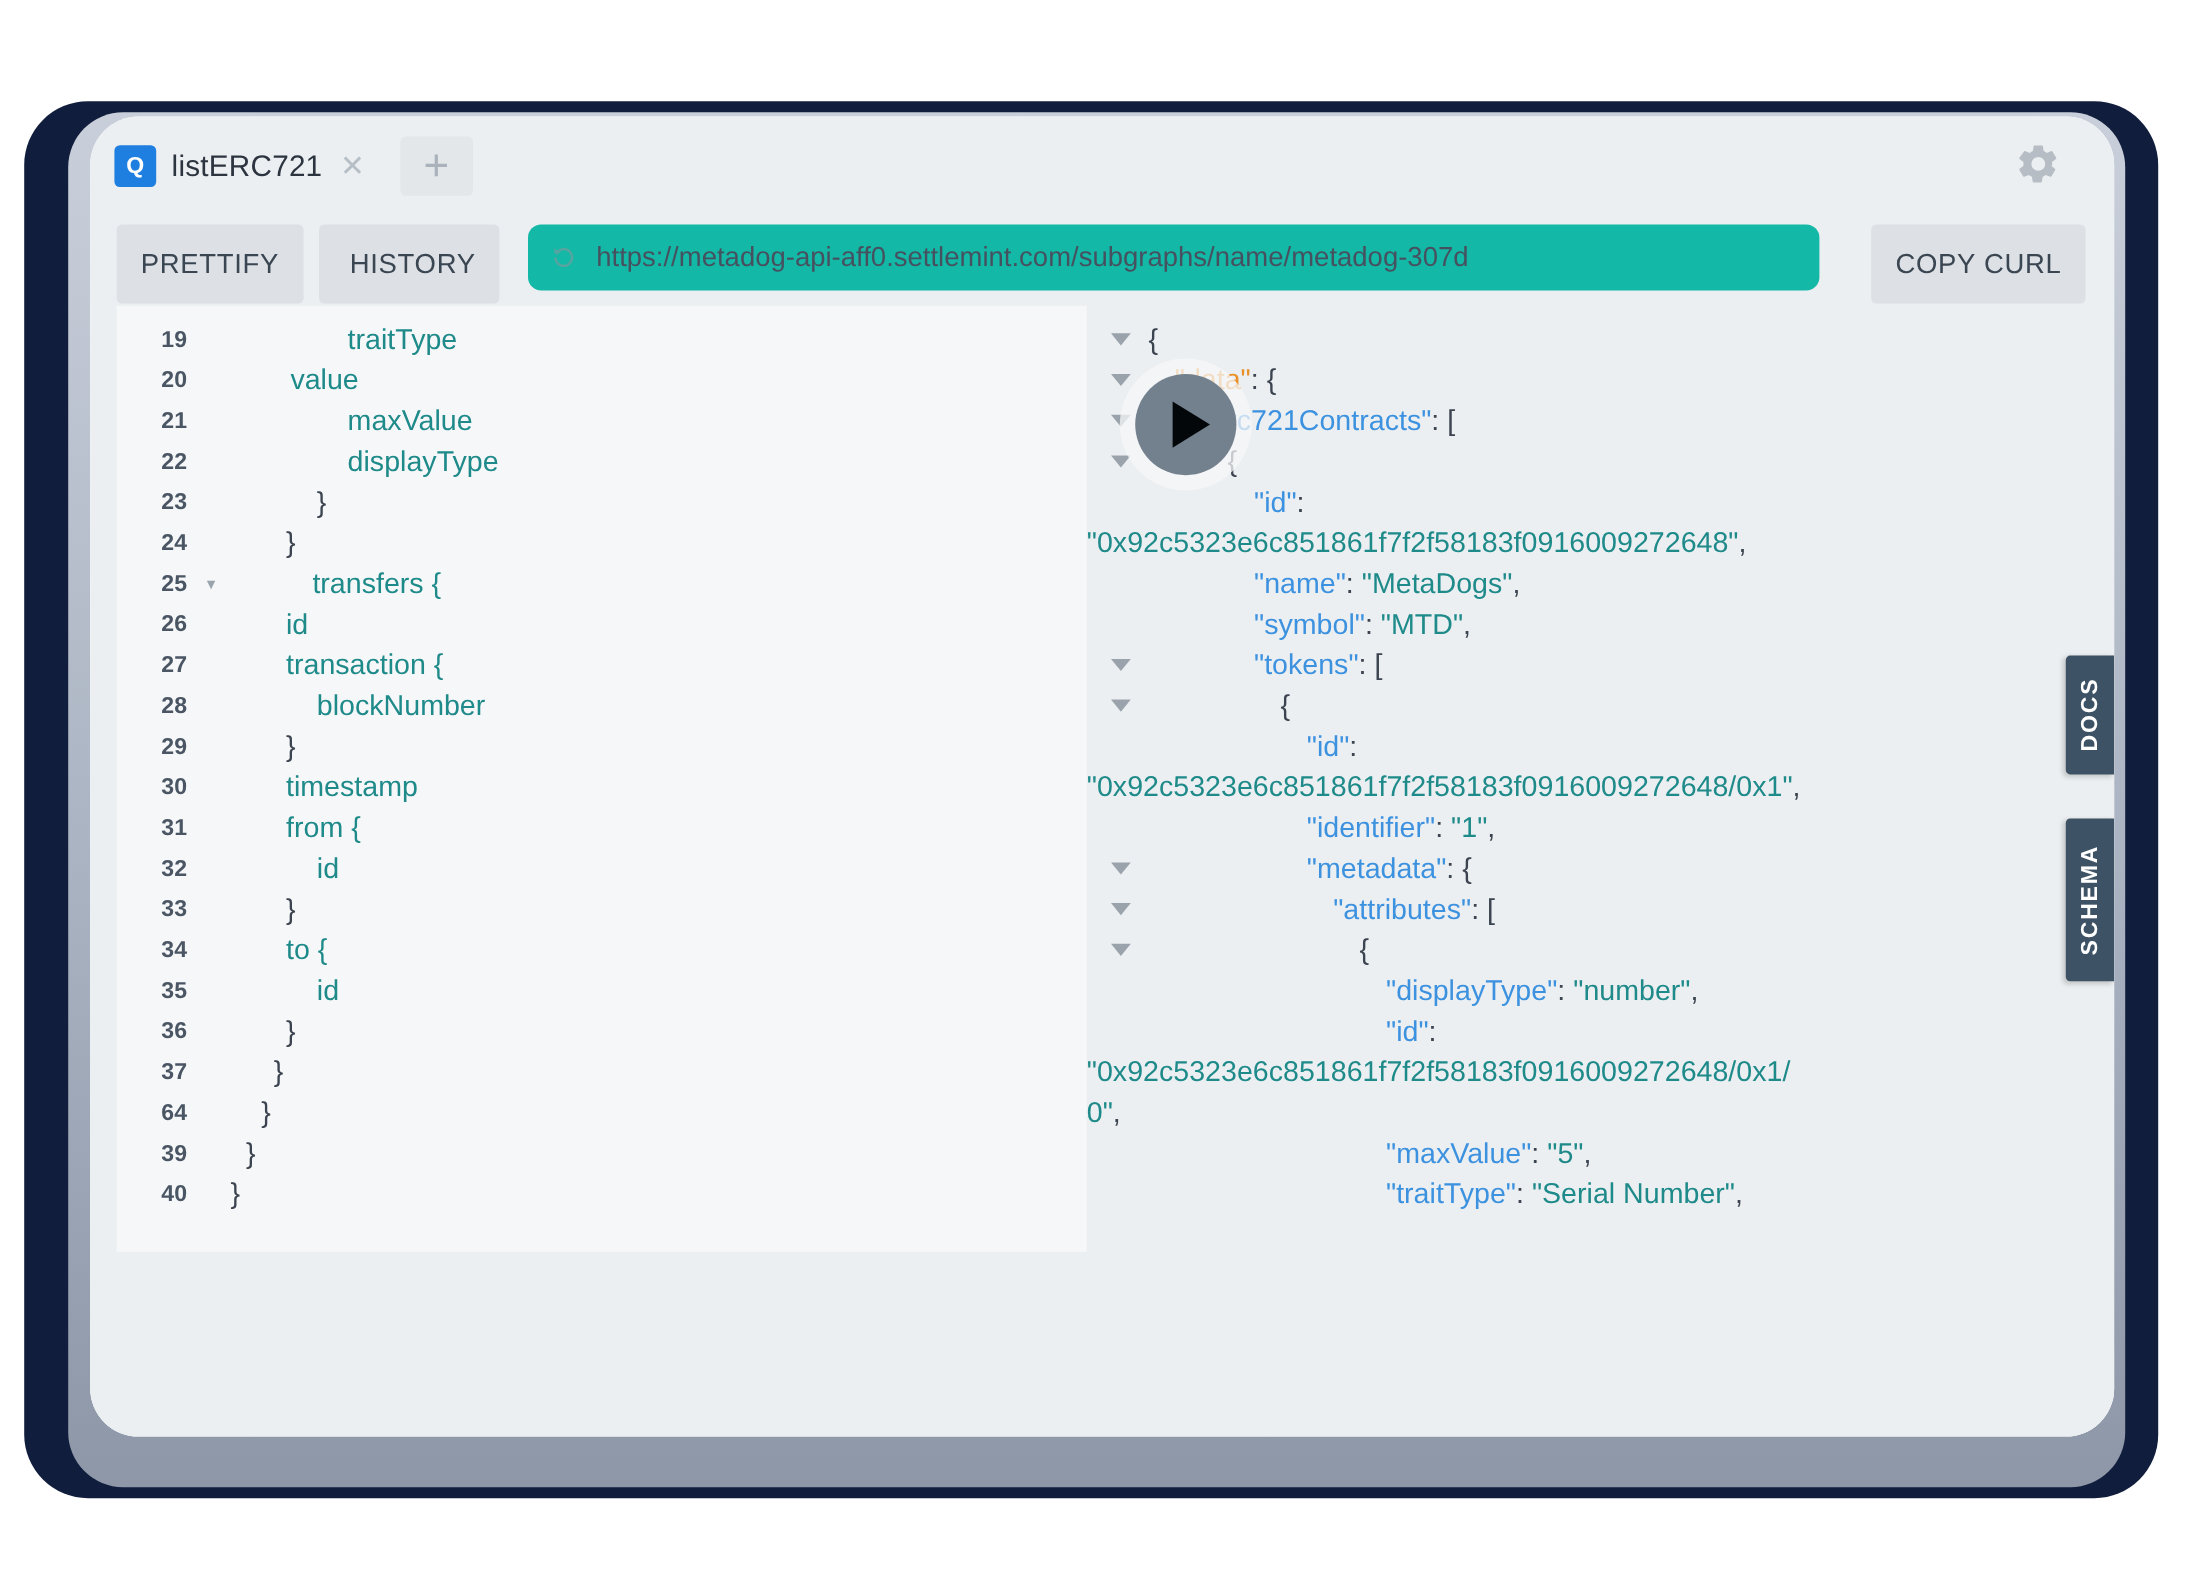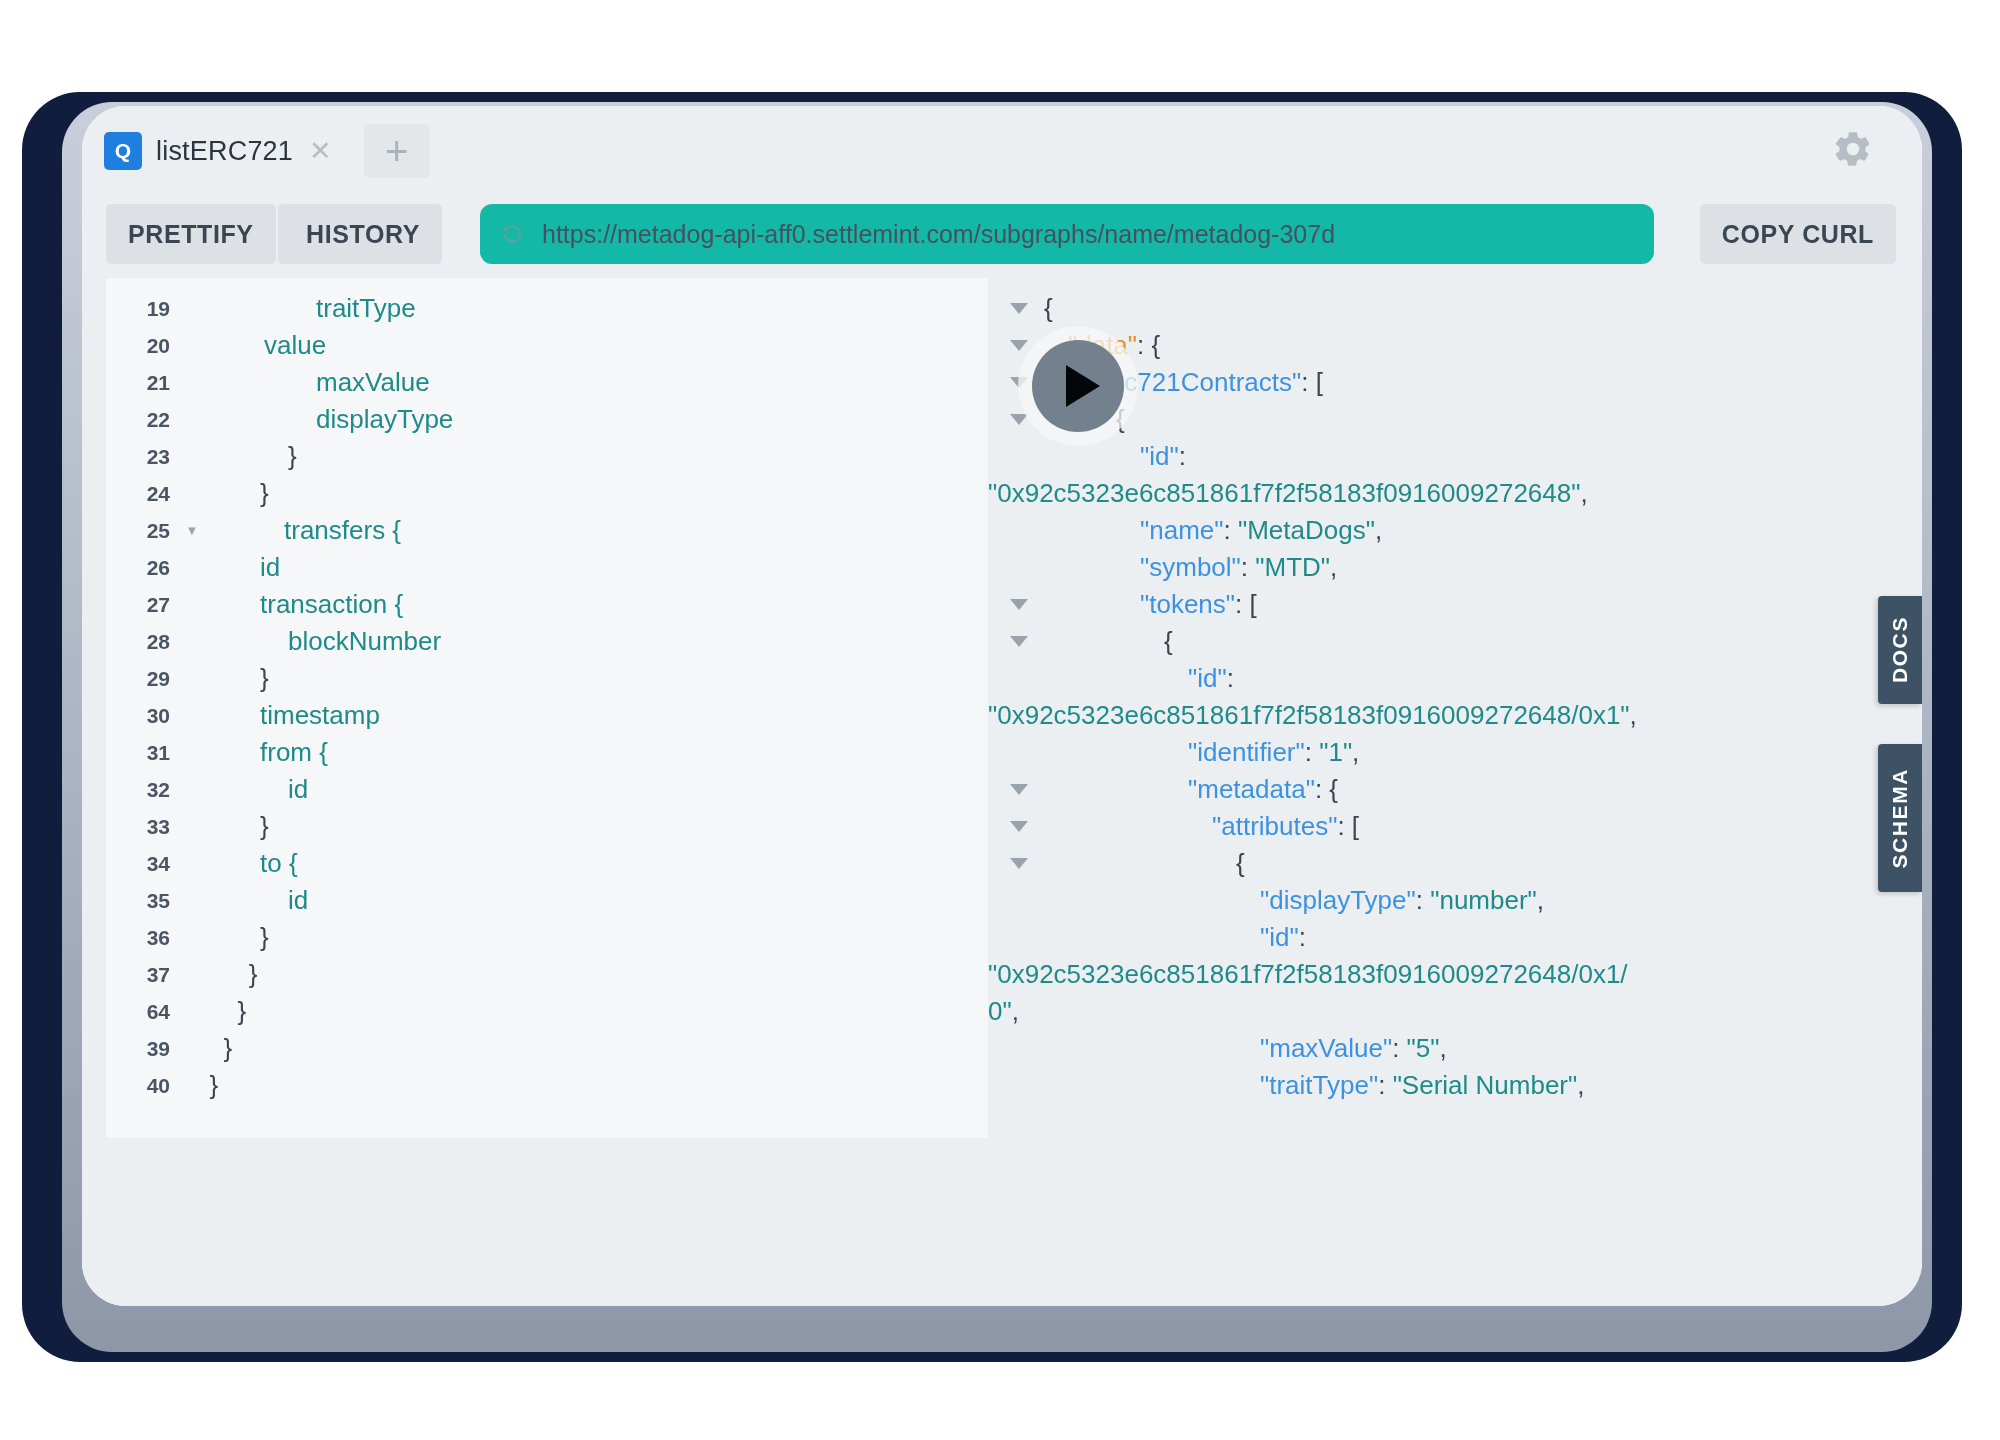--- a/index.html
+++ b/index.html
@@ -102,34 +102,34 @@
   
   #toolbar {
     position: absolute;
     left: 0; top: 86px;
     width: 100%; height: 86px;
     background: #eceff1;
   }
   .tb-btn {
     position: absolute;
     top: 12px;
-    height: 60px;
+    height: 72px;
     background: #dde1e5;
     border: none;
     border-radius: 5px;
     color: #3b4653;
     font-family: "Liberation Sans", sans-serif;
     font-size: 25px;
-    font-weight: bold;
+    font-weight: normal;
     letter-spacing: 0.6px;
     padding: 0 22px;
     cursor: pointer;
   }
   #prettify-button { left: 24px; }
-  #history-button  { left: 196px; padding-left: 28px; }
+  #history-button  { left: 208px; padding-left: 28px; }
   #copy-curl-button{ right: 26px; }
   #url-bar {
     position: absolute;
     left: 398px; top: 12px;
     right: 268px;
     height: 60px;
     background: #14b8a6;
     border-radius: 12px;
     display: flex; align-items: center;
     padding: 16px 20px;

